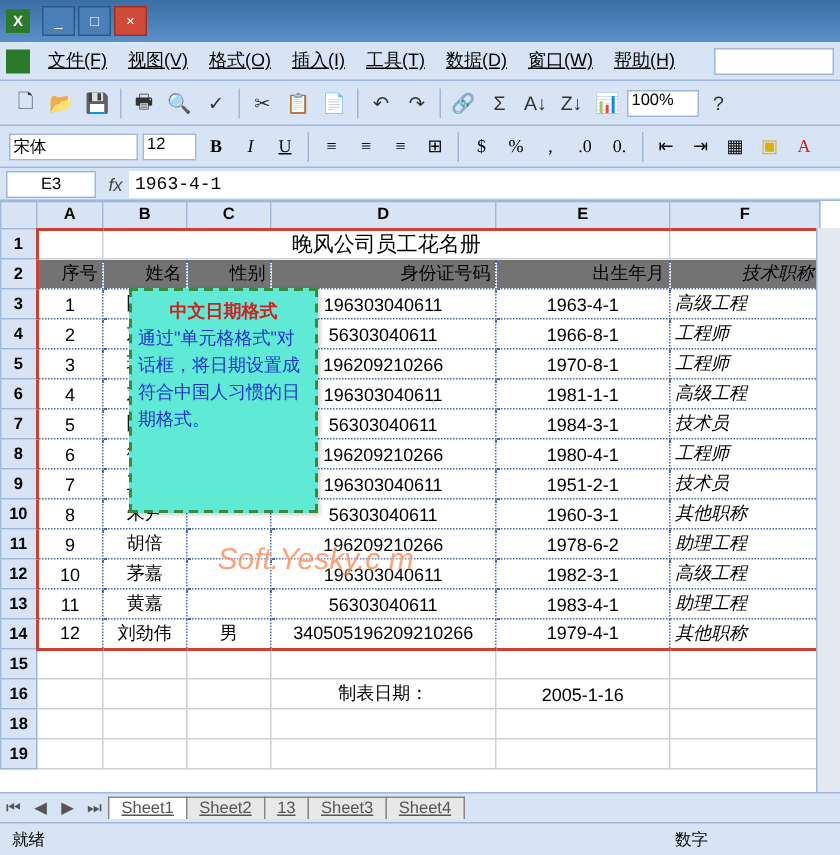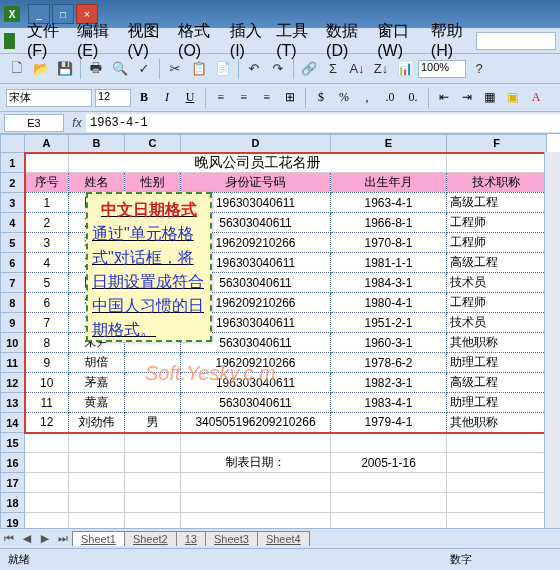--- a/index.html
+++ b/index.html
@@ -6,21 +6,21 @@
 body { width: 560px; height: 570px; background: #fff; overflow: hidden; font-size: 12px; }
 
 .titlebar { height: 28px; background: linear-gradient(#3b6ea5, #5a8fc8); display: flex; align-items: center; padding: 0 4px; color: #fff; }
 .titlebar .app-icon { width: 16px; height: 16px; background: #2a7a2a; margin-right: 6px; display: inline-flex; align-items: center; justify-content: center; color: #fff; font-size: 10px; font-weight: bold; }
 .titlebar .title { flex: 1; font-size: 13px; font-family: Tahoma, sans-serif; }
 .titlebar .win-btn { width: 22px; height: 20px; background: #4a7fb8; border: 1px solid #2a5a8a; margin-left: 2px; display: flex; align-items: center; justify-content: center; color: #fff; font-size: 10px; cursor: default; }
 .titlebar .win-btn.close { background: #d04a3a; border-color: #a03020; }
 
 .menubar { height: 26px; background: #d6e4f5; border-bottom: 1px solid #a0b8d8; display: flex; align-items: center; padding: 0 4px; gap: 2px; }
 .menubar .menu-icon { width: 16px; height: 16px; background: #2a7a2a; margin-right: 4px; }
-.menubar .menu-item { padding: 2px 6px; font-size: 16px; cursor: default; }
+.menubar .menu-item { padding: 2px 6px; font-size: 12px; cursor: default; text-decoration: underline; }
 .menubar .ask { margin-left: auto; width: 80px; height: 18px; border: 1px solid #a0b8d8; background: #fff; }
 
 .toolbar { height: 30px; background: #d6e4f5; border-bottom: 1px solid #a0b8d8; display: flex; align-items: center; padding: 0 6px; gap: 2px; }
 .tb-btn { width: 22px; height: 22px; border: 1px solid transparent; display: flex; align-items: center; justify-content: center; font-size: 13px; cursor: default; color: #333; }
 .tb-sep { width: 1px; height: 20px; background: #a0b8d8; margin: 0 2px; }
 .zoom { width: 48px; height: 18px; border: 1px solid #a0b8d8; background: #fff; font-size: 11px; padding: 0 2px; }
 
 .fmtbar { height: 28px; background: #d6e4f5; border-bottom: 1px solid #a0b8d8; display: flex; align-items: center; padding: 0 6px; gap: 3px; }
 .font-sel { height: 18px; border: 1px solid #a0b8d8; background: #fff; font-size: 11px; padding: 0 2px; }
 .fmt-btn { width: 20px; height: 20px; border: 1px solid transparent; display: flex; align-items: center; justify-content: center; font-size: 12px; cursor: default; font-family: "Times New Roman", serif; }
@@ -37,27 +37,27 @@
 table.grid { border-collapse: collapse; table-layout: fixed; }
 .hdr { background: #d6e4f5; border: 1px solid #a0b8d8; font-size: 11px; text-align: center; height: 18px; }
 .corner { width: 24px; }
 .rowhdr { background: #d6e4f5; border: 1px solid #a0b8d8; font-size: 11px; text-align: center; width: 24px; height: 20px; }
 td.cell { border: 1px solid #d0d0d0; height: 20px; font-size: 12px; padding: 0 3px; white-space: nowrap; overflow: hidden; }
 td.cell.c { text-align: center; }
 td.cell.r { text-align: center; }
 
 .title-row td.cell { background: #fff; font-size: 14px; font-weight: normal; text-align: center; }
 .data-area td.cell { border: 1px dotted #4a6aaa; }
-.hdr-row td.cell { text-align: center; background: #f9a8d4; }
+.hdr-row td.cell { text-align: right; background: #737373; }
 .outer-top { border-top: 2px solid #d04030 !important; }
 .outer-bottom { border-bottom: 2px solid #d04030 !important; }
 .outer-left { border-left: 2px solid #d04030 !important; }
-.outer-right { border-right: 2px solid #d04030 !important; }
-
-.callout { position: absolute; left: 86px; top: 58px; width: 126px; height: 150px; background: #fef9c3; border: 2px dashed #3a8a3a; padding: 4px; font-size: 16px; line-height: 1.5; box-shadow: 1px 1px 3px rgba(0,0,0,0.2); text-decoration: underline; }
+.outer-right { border-right: 2px solid #d04030 !important; font-style: italic; }
+
+.callout { position: absolute; left: 86px; top: 58px; width: 126px; height: 150px; background: #5eead4; border: 2px dashed #3a8a3a; padding: 4px; font-size: 12px; line-height: 1.5; box-shadow: 1px 1px 3px rgba(0,0,0,0.2); }
 .callout .ct { color: #d02020; font-weight: bold; text-align: center; }
 .callout .cb { color: #2030d0; }
 
 .watermark { position: absolute; left: 145px; top: 228px; font-size: 20px; color: rgba(255,120,60,0.7); font-style: italic; font-family: Arial, sans-serif; text-shadow: 0 0 3px #fff; pointer-events: none; }
 
 .sheet-tabs { height: 20px; background: #d6e4f5; border-top: 1px solid #a0b8d8; display: flex; align-items: center; font-size: 11px; }
 .tab-nav { width: 18px; text-align: center; color: #555; cursor: default; }
 .tab { padding: 1px 8px; border: 1px solid #888; border-bottom: none; background: #e8e8e8; margin-right: -1px; color: #555; cursor: default; }
 .tab.active { background: #fff; font-weight: normal; }
 .tab u { text-decoration: underline; }
@@ -73,21 +73,20 @@
 <div class="titlebar">
   <span class="app-icon">X</span>
   <div class="win-btn">_</div>
   <div class="win-btn">□</div>
   <div class="win-btn close">×</div>
 </div>
 
 <div class="menubar">
   <span class="menu-icon"></span>
   <span class="menu-item">文件(F)</span>
-  <span class="menu-item">编辑(E)</span>
   <span class="menu-item">视图(V)</span>
   <span class="menu-item">格式(O)</span>
   <span class="menu-item">插入(I)</span>
   <span class="menu-item">工具(T)</span>
   <span class="menu-item">数据(D)</span>
   <span class="menu-item">窗口(W)</span>
   <span class="menu-item">帮助(H)</span>
   <input class="ask" style="">
 </div>
 
@@ -294,29 +293,20 @@
         <tr>
           <th class="rowhdr">16</th>
           <td class="cell"></td>
           <td class="cell"></td>
           <td class="cell"></td>
           <td class="cell r">制表日期：</td>
           <td class="cell r">2005-1-16</td>
           <td class="cell"></td>
         </tr>
         <tr>
-          <th class="rowhdr">17</th>
-          <td class="cell"></td>
-          <td class="cell"></td>
-          <td class="cell"></td>
-          <td class="cell"></td>
-          <td class="cell"></td>
-          <td class="cell"></td>
-        </tr>
-        <tr>
           <th class="rowhdr">18</th>
           <td class="cell"></td>
           <td class="cell"></td>
           <td class="cell"></td>
           <td class="cell"></td>
           <td class="cell"></td>
           <td class="cell"></td>
         </tr>
         <tr>
           <th class="rowhdr">19</th>

